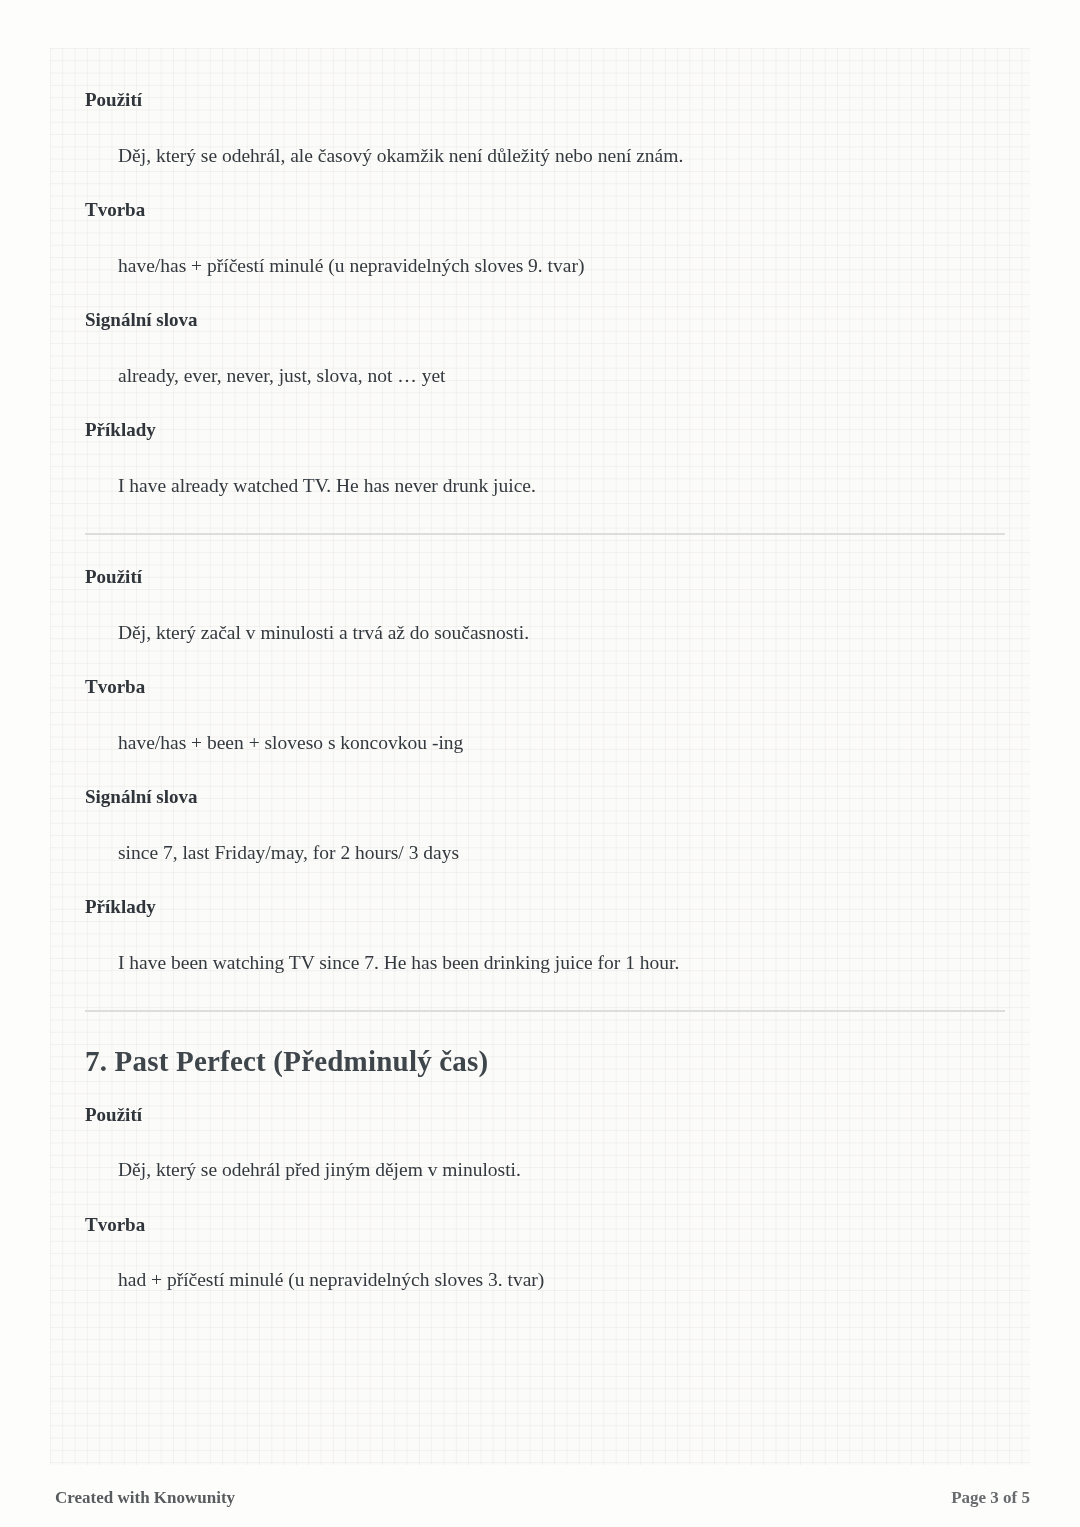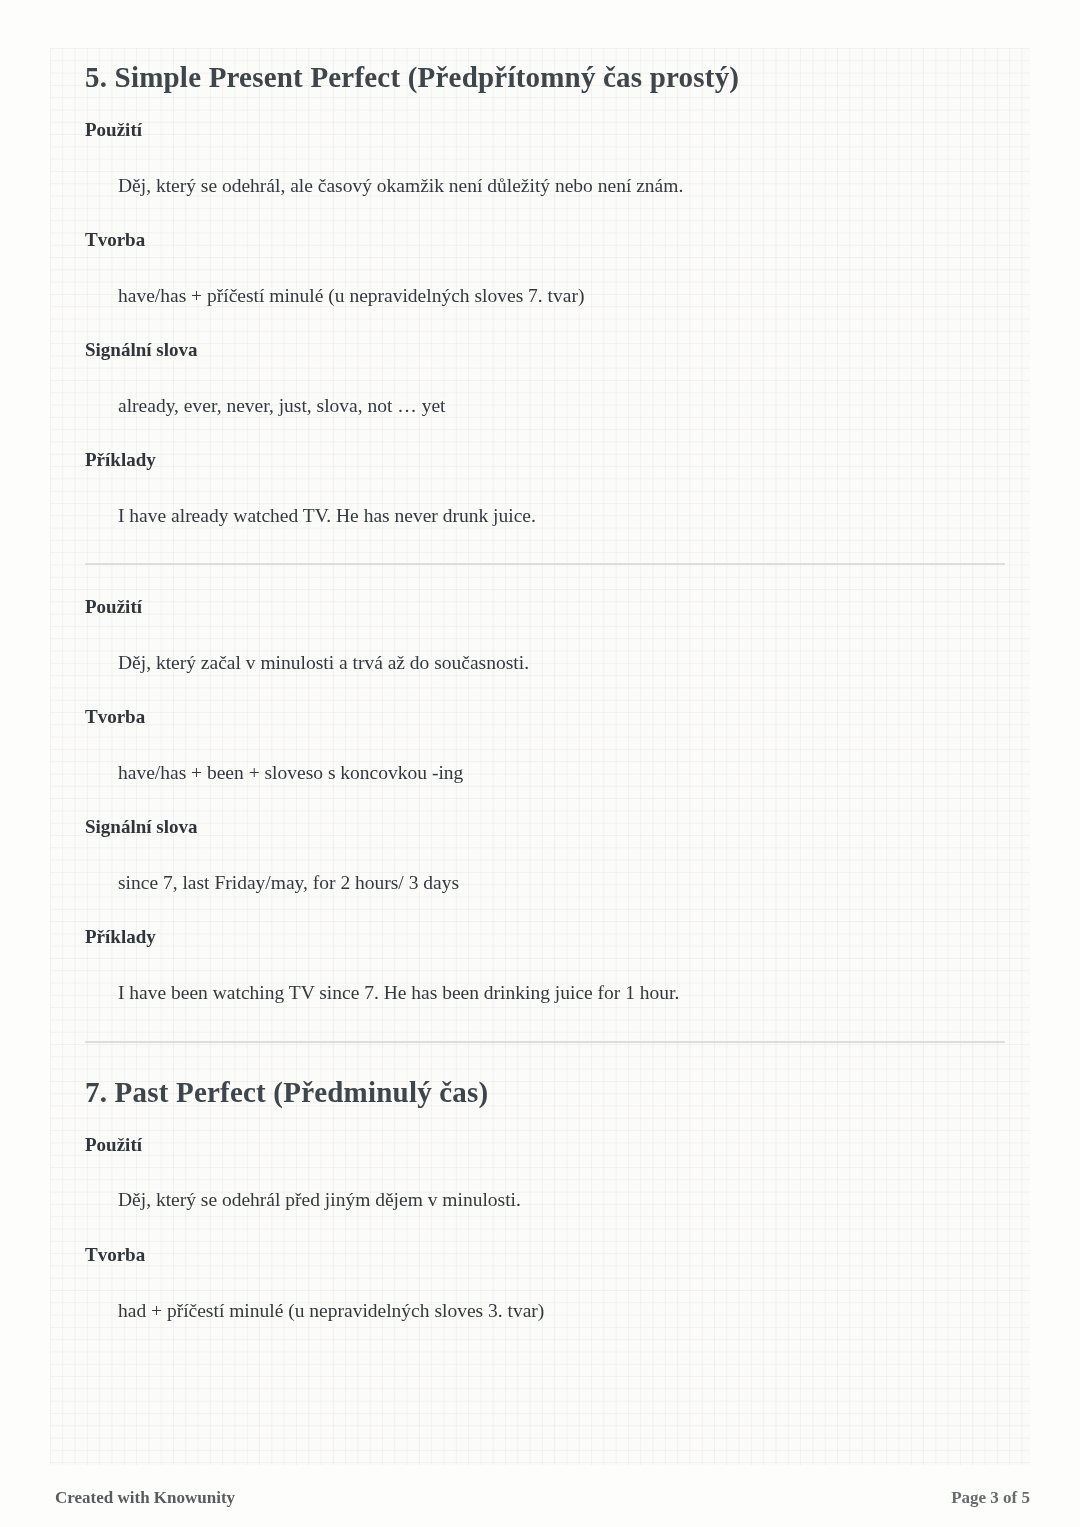--- a/index.html
+++ b/index.html
@@ -78,25 +78,24 @@
     font-weight: 700;
     color: #686b6d;
   }
 </style>
 </head>
 <body>
 
 <div class="paper">
 
   <section>
-    <h2 class="section-heading">5. Simple Present Perfect (Předpřítomný čas prostý)</h2>
     <p class="label">Použití</p>
     <p class="body-line">Děj, který se odehrál, ale časový okamžik není důležitý nebo není znám.</p>
     <p class="label">Tvorba</p>
-    <p class="body-line">have/has + příčestí minulé (u nepravidelných sloves 7. tvar)</p>
+    <p class="body-line">have/has + příčestí minulé (u nepravidelných sloves 9. tvar)</p>
     <p class="label">Signální slova</p>
     <p class="body-line">already, ever, never, just, slova, not … yet</p>
     <p class="label">Příklady</p>
     <p class="body-line">I have already watched TV. He has never drunk juice.</p>
   </section>
 
   <hr class="divider">
 
   <section>
     <p class="label">Použití</p>

